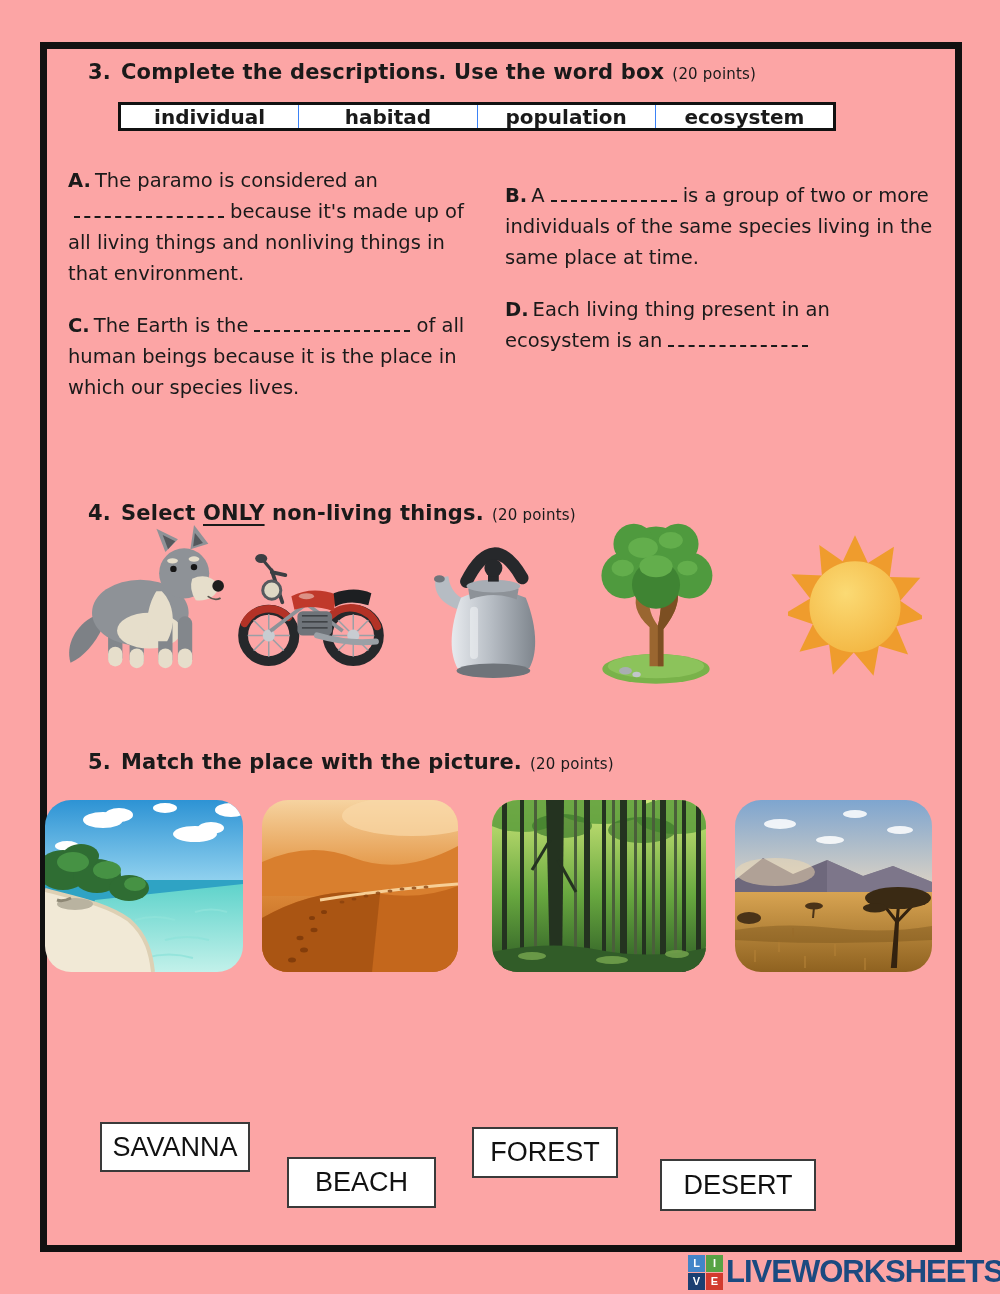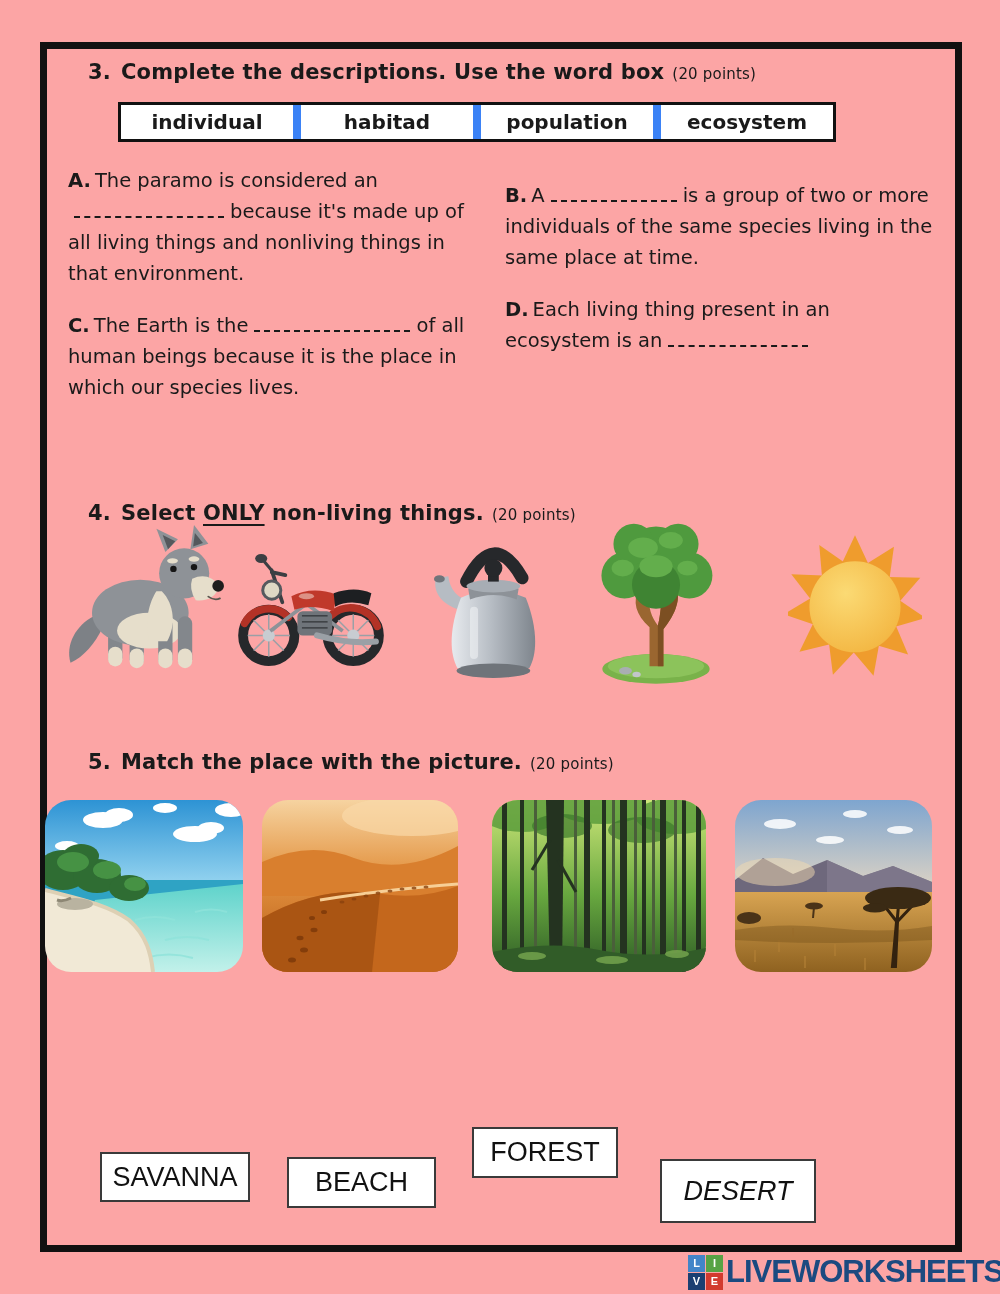--- a/index.html
+++ b/index.html
@@ -9,23 +9,23 @@
   .abs { position:absolute; }
   .frame { left:40px; top:42px; width:922px; height:1210px; border:7px solid #111; }
 
   
   .heading { font-size:21px; font-weight:700; white-space:nowrap; letter-spacing:0.2px; }
   .heading .num { margin-right:10px; }
   .heading .points { font-size:15px; font-weight:400; margin-left:8px; }
   .u { text-decoration:underline; text-underline-offset:4px; }
 
   
-  .wordbox { left:118px; top:102px; width:718px; height:40px; display:flex; border:3px solid #111; background:#fff; }
+  .wordbox { left:118px; top:102px; width:718px; height:29px; display:flex; border:3px solid #111; background:#fff; }
   .wordbox .cell { flex:1; display:flex; align-items:center; justify-content:center;
-                   font-size:20px; font-weight:700; border-left:8px solid #3b82f6; }
+                   font-size:20px; font-weight:700; border-left:1px solid #3b82f6; }
   .wordbox .cell:first-child { border-left:none; }
 
   
   .col { font-size:19.5px; line-height:31px; }
   .col p { margin-bottom:21px; }
   .col b { font-weight:700; margin-right:4px; }
   .blank { display:inline-block; height:0.55em; border-bottom:2px dashed #1a1a1a; margin:0 6px; vertical-align:baseline; }
   .blank.w-a { width:150px; } .blank.w-b { width:126px; }
   .blank.w-c { width:156px; } .blank.w-d { width:140px; }
 
@@ -407,24 +407,24 @@
         <path d="M162,122 L148,104 M162,122 L178,105 M162,122 L164,100" stroke="#33220f" stroke-width="3" fill="none"></path>
         <ellipse cx="163" cy="98" rx="33" ry="11"></ellipse>
         <ellipse cx="140" cy="108" rx="12" ry="4.5"></ellipse>
         <path d="M78,118 L79,107" stroke="#4a3318" stroke-width="2"></path>
         <ellipse cx="79" cy="106" rx="9" ry="3.5" fill="#4a3318"></ellipse>
         <ellipse cx="14" cy="118" rx="12" ry="6" fill="#4a3318"></ellipse>
       </g>
     </svg>
   </div>
 
-  <div class="abs tag" style="left:100px; top:1122px; width:150px; height:50px;margin-top:30px;">SAVANNA</div>
+  <div class="abs tag" style="left:100px; top:1122px; width:150px; height:50px;">SAVANNA</div>
   <div class="abs tag" style="left:287px; top:1157px; width:149px; height:51px;">BEACH</div>
   <div class="abs tag" style="left:472px; top:1127px; width:146px; height:51px;">FOREST</div>
-  <div class="abs tag" style="left:660px; top:1159px; width:156px; height:64px;font-style:italic;">DESERT</div>
+  <div class="abs tag" style="left:660px; top:1159px; width:156px; height:52px;">DESERT</div>
 
   <div class="abs logo">
     <div class="logo-grid">
       <div class="sq sq-l">L</div>
       <div class="sq sq-i">I</div>
       <div class="sq sq-v">V</div>
       <div class="sq sq-e">E</div>
     </div>
     <span class="brand">LIVEWORKSHEETS</span>
   </div>

